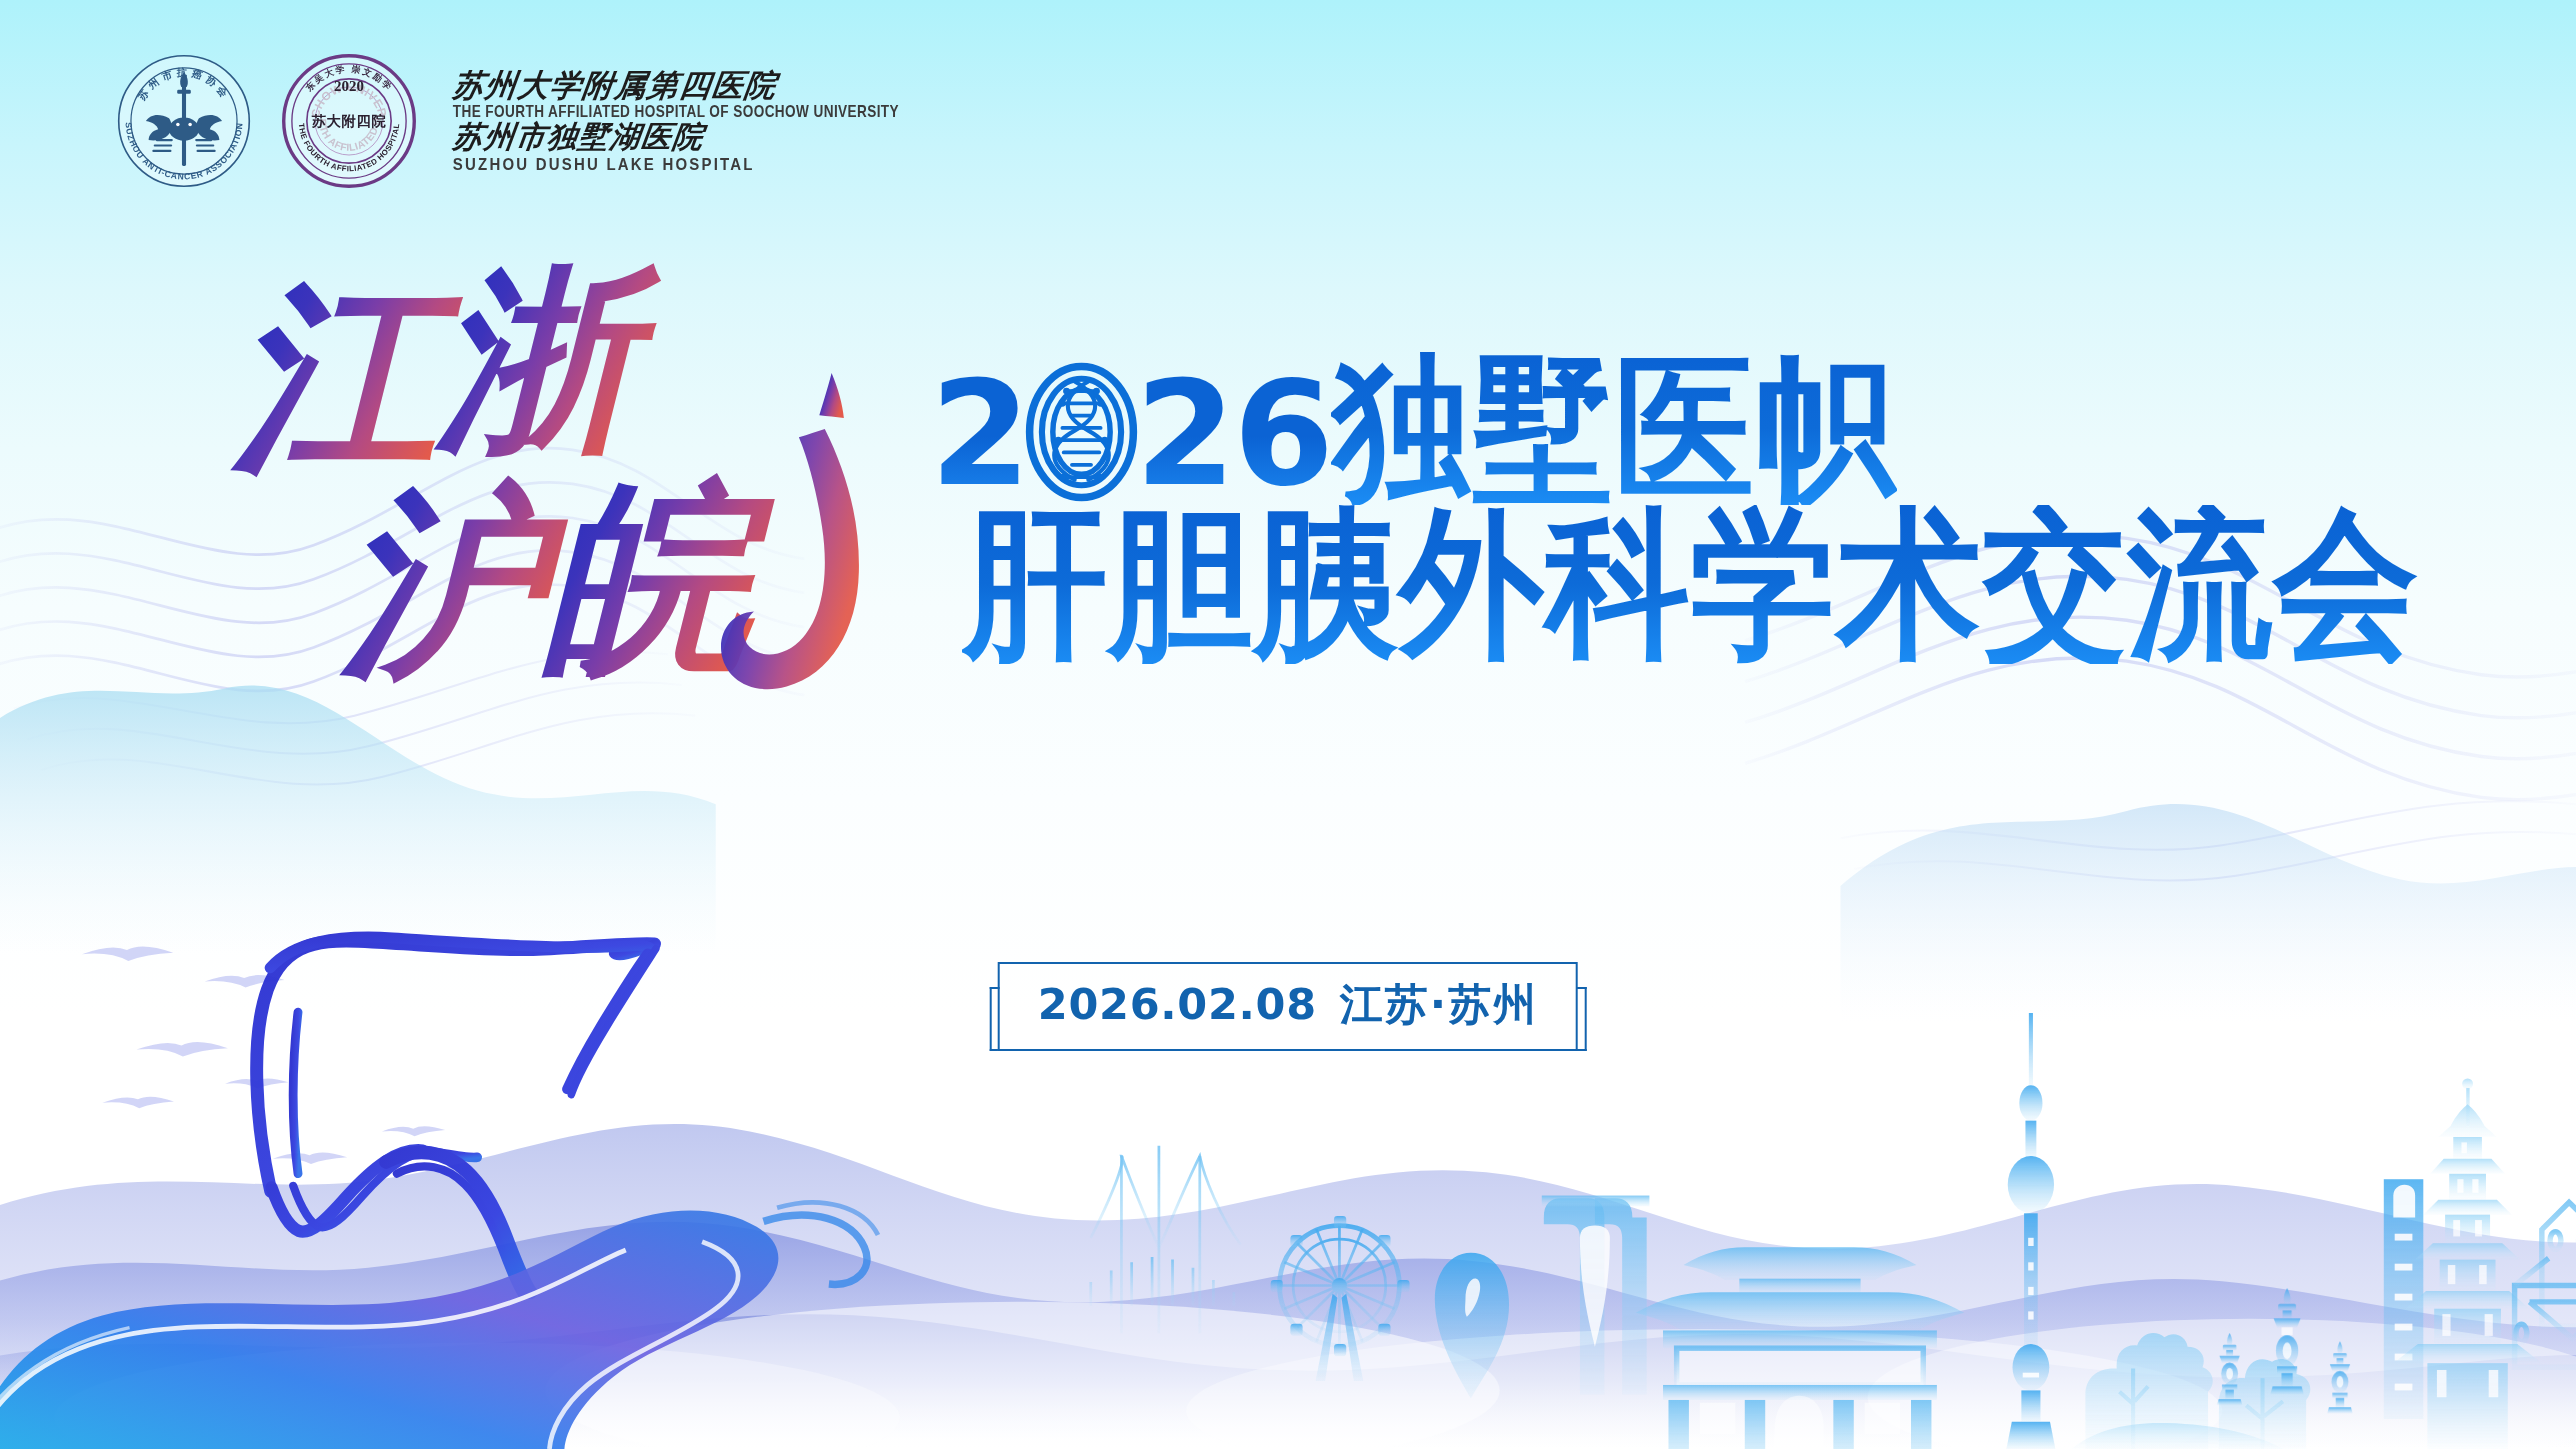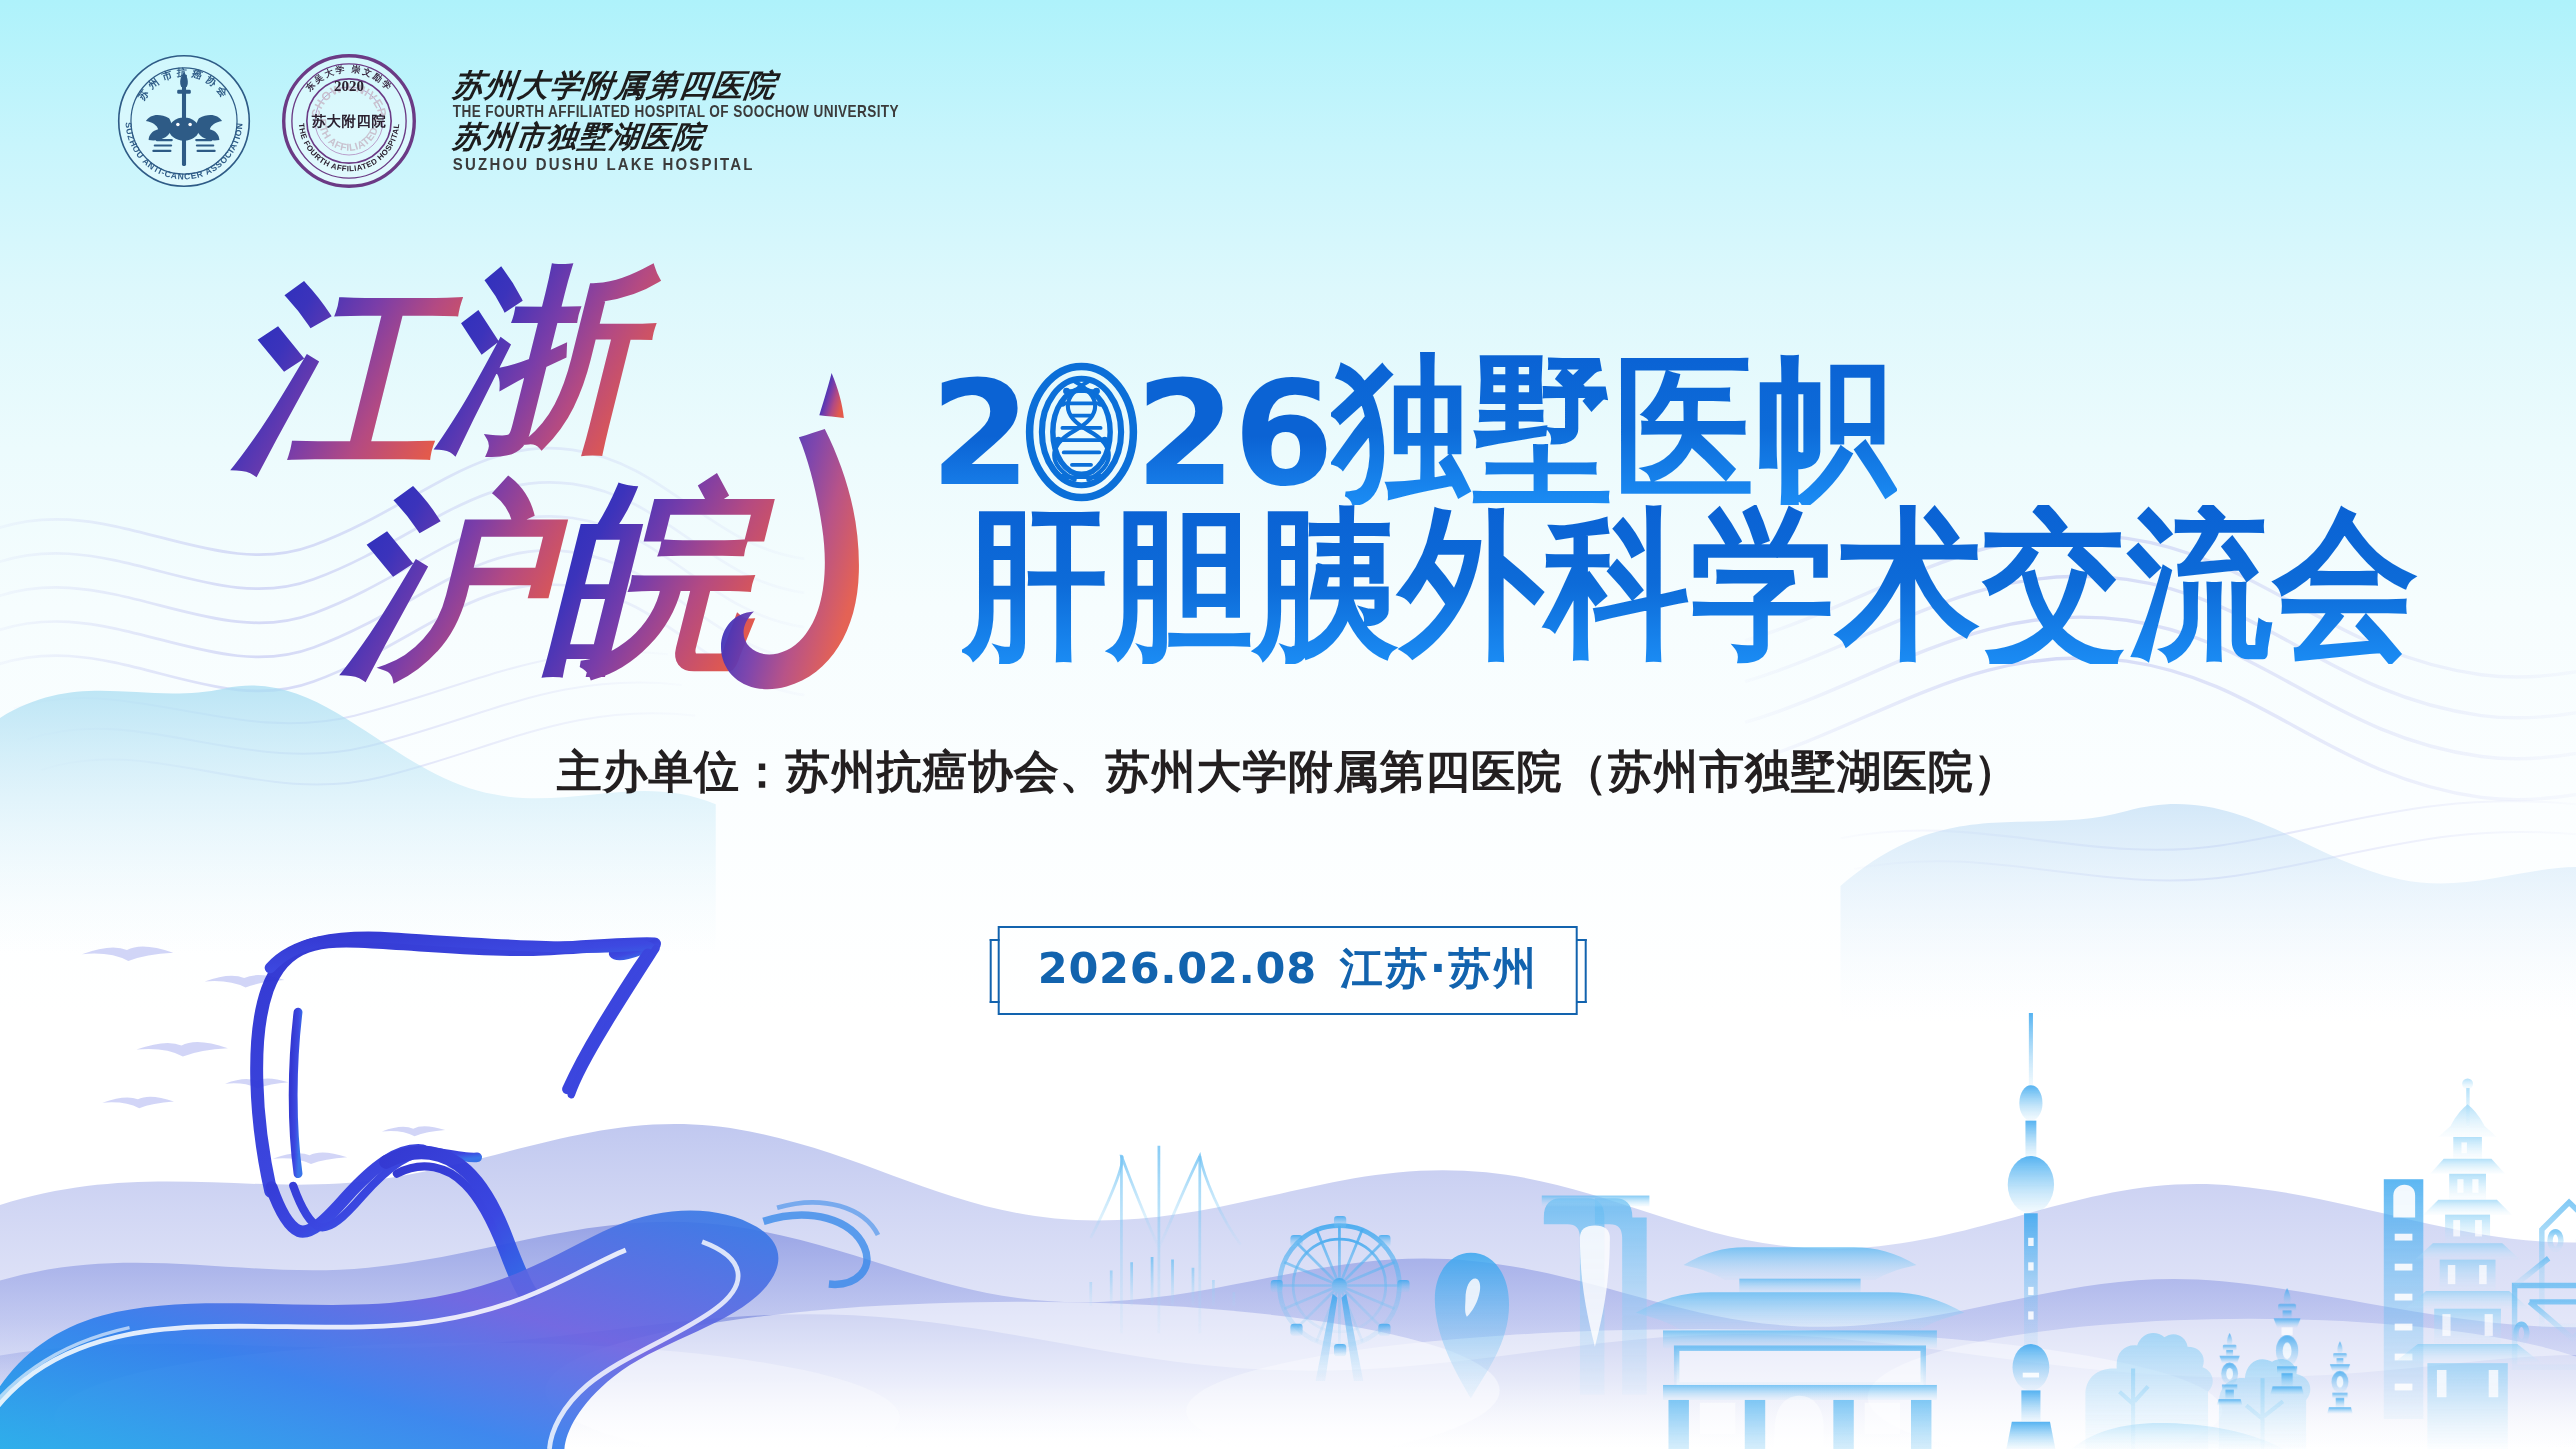--- a/index.html
+++ b/index.html
@@ -89,22 +89,22 @@
   
   .organizer{
     position:absolute; left:50%; top:742px; transform:translateX(-50%);
     font-size:45px; font-weight:700; color:#231f20;
     letter-spacing:0.7px; white-space:nowrap;
     font-family:"DejaVu Sans","Liberation Sans",sans-serif;
   }
 
   
   .date-badge{
-    position:absolute; left:50%; top:926px; transform:translateX(-50%);
-    display:flex; align-items:center;
+    position:absolute; left:50%; top:962px; transform:translateX(-50%);
+    display:flex; align-items:flex-end;
   }
   .bracket{
     width:9.5px; height:64px;
     border:2.7px solid #1263ae;
     background:transparent;
   }
   .bracket.left{ border-right:none; }
   .bracket.right{ border-left:none; }
   .date-frame{
     border:2.7px solid #1263ae;
@@ -427,21 +427,20 @@
       <span class="t-year">2</span>
       <span class="t-year">6</span>
       <span class="t-cn">独墅医帜</span>
     </div>
 
     <div class="title-line second">
       <span class="t-cn">肝胆胰外科学术交流会</span>
     </div>
   </div>
 
-  <div class="organizer">主办单位：苏州抗癌协会、苏州大学附属第四医院（苏州市独墅湖医院）</div>
 
   <div class="date-badge">
     <span class="bracket left"></span>
     <div class="date-frame">
       <span class="date-text">
         <span>2026.02.08</span><span class="loc">江苏·苏州</span>
       </span>
     </div>
     <span class="bracket right"></span>
   </div>

